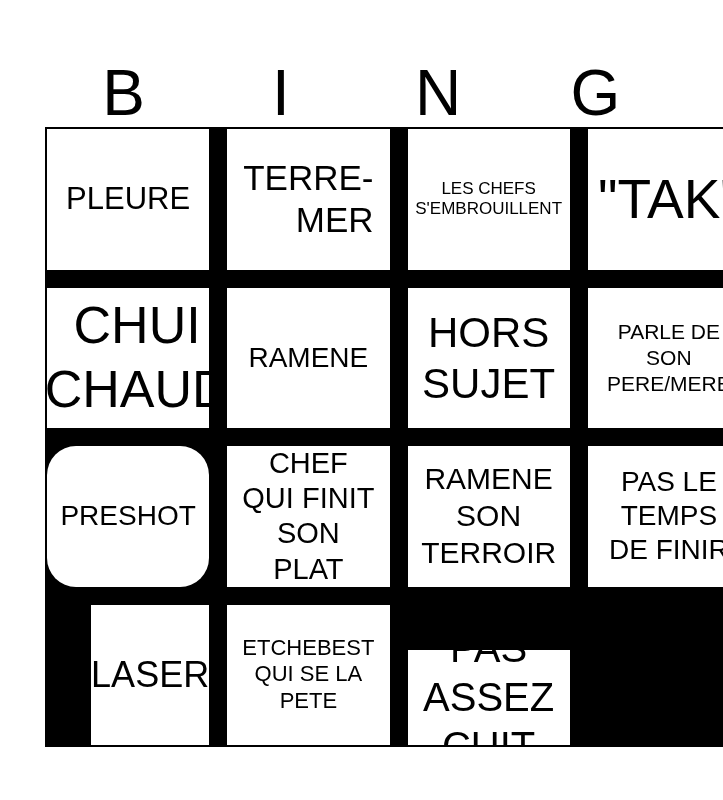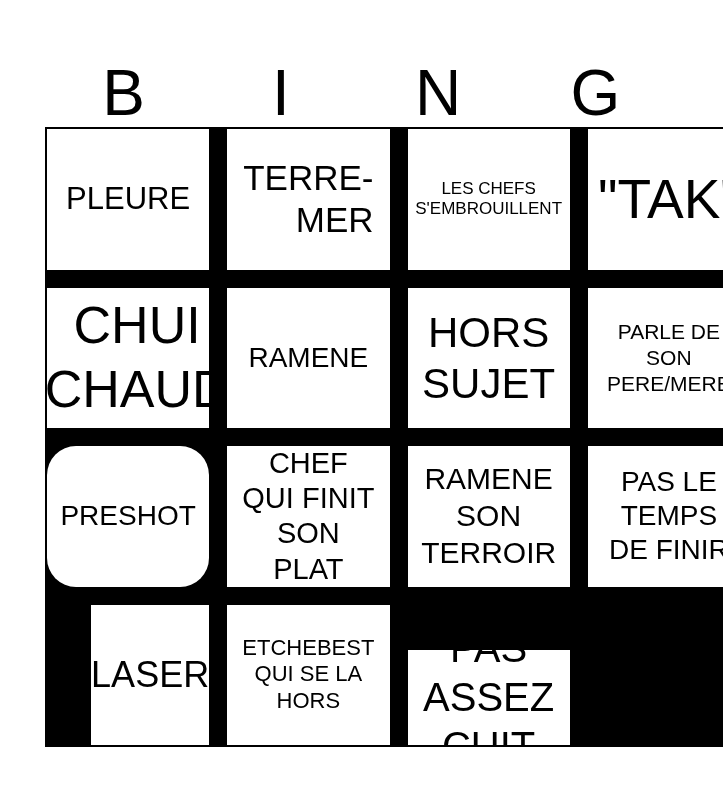--- a/index.html
+++ b/index.html
@@ -72,18 +72,18 @@
 PLAT</div>
       <div class="cell" style="font-size: 30px;">RAMENE
 SON
 TERROIR</div>
       <div class="cell" style="font-size: 28px;">PAS LE
 TEMPS
 DE FINIR</div>
       <div class="cell" style="font-size: 36px; margin-left: 44px;">LASER</div>
       <div class="cell" style="font-size: 22px;">ETCHEBEST
 QUI SE LA
-HORS</div>
+PETE</div>
       <div class="cell" style="font-size: 40px; margin-top: 45px;">PAS
 ASSEZ
 CUIT</div>
     </div>
 </div>
 
 </body></html>

